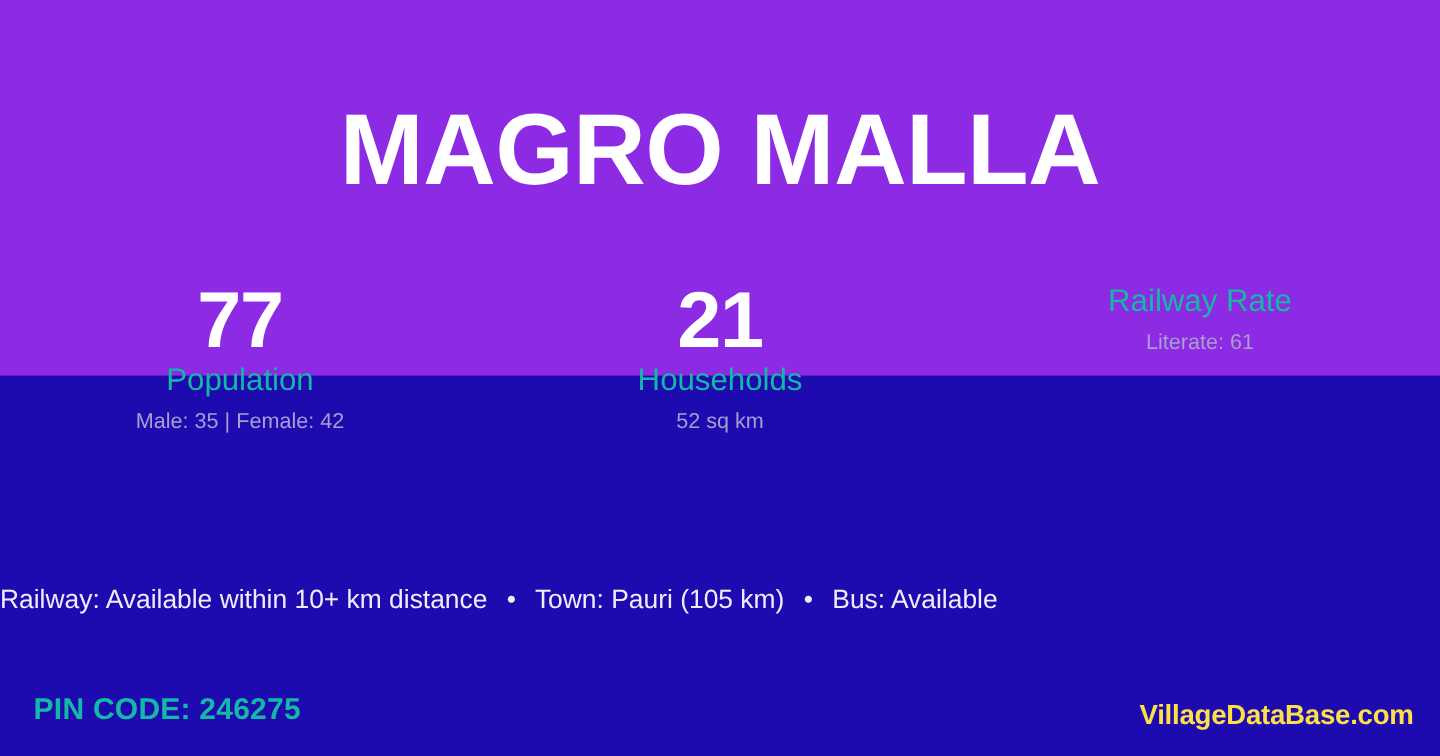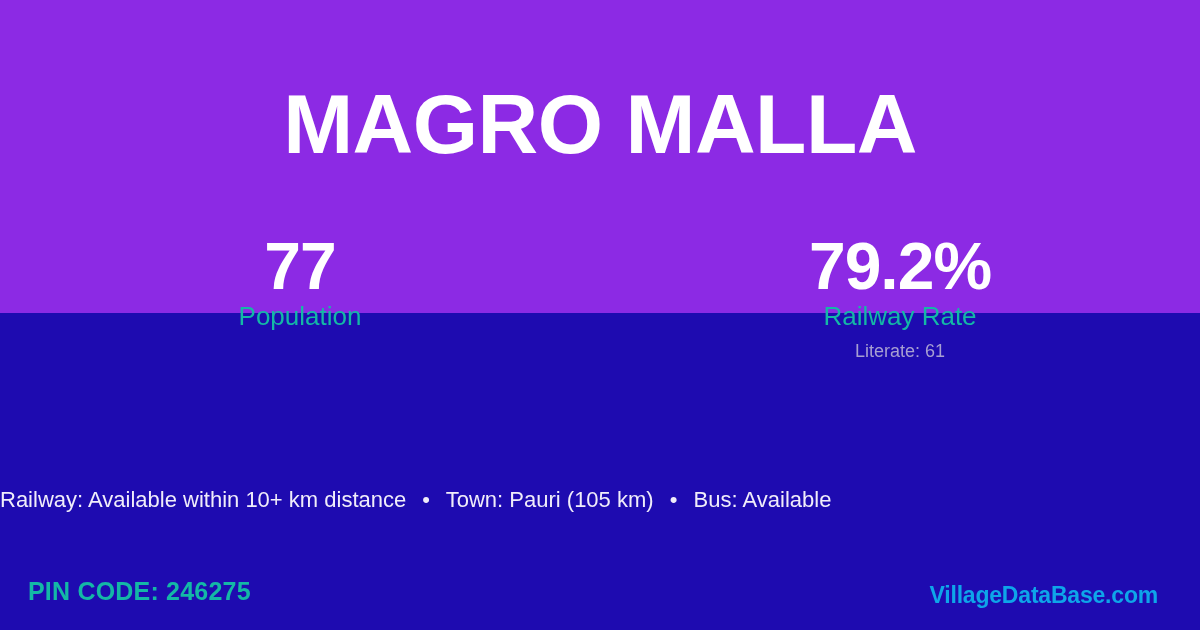--- a/index.html
+++ b/index.html
@@ -124,23 +124,23 @@
     top: 576px;
     color: #14b8a6;
     font-size: 25px;
     font-weight: 700;
     line-height: 30px;
     letter-spacing: 0.2px;
     white-space: nowrap;
   }
   .brand {
     position: absolute;
-    right: 42px;
+    right: 22px;
     top: 581px;
-    color: #0ea5e9;
+    color: #fde047;
     font-size: 23px;
     font-weight: 700;
     line-height: 28px;
     letter-spacing: -0.2px;
     white-space: nowrap;
   }
 </style>
 </head>
 <body>
 
@@ -149,25 +149,30 @@
   <div class="hero-band"></div>
 
   <div class="title">MAGRO MALLA</div>
 
 
   <div class="stats-row">
 
     <div class="stat-col">
       <div class="stat-value">77</div>
       <div class="stat-label">Population</div>
+      <div class="stat-sub">Male: 35 | Female: 42</div>
     </div>
 
+    <div class="stat-col">
+      <div class="stat-value">21</div>
+      <div class="stat-label">Households</div>
+      <div class="stat-sub">52 sq km</div>
+    </div>
 
     <div class="stat-col">
-      <div class="stat-value">79.2%</div>
       <div class="stat-label">Railway Rate</div>
       <div class="stat-sub">Literate: 61</div>
     </div>
 
   </div>
 
   <div class="infra-line">
     <span>Railway: Available within 10+ km distance</span>
     <span class="sep">•</span>
     <span>Town: Pauri (105 km)</span>

